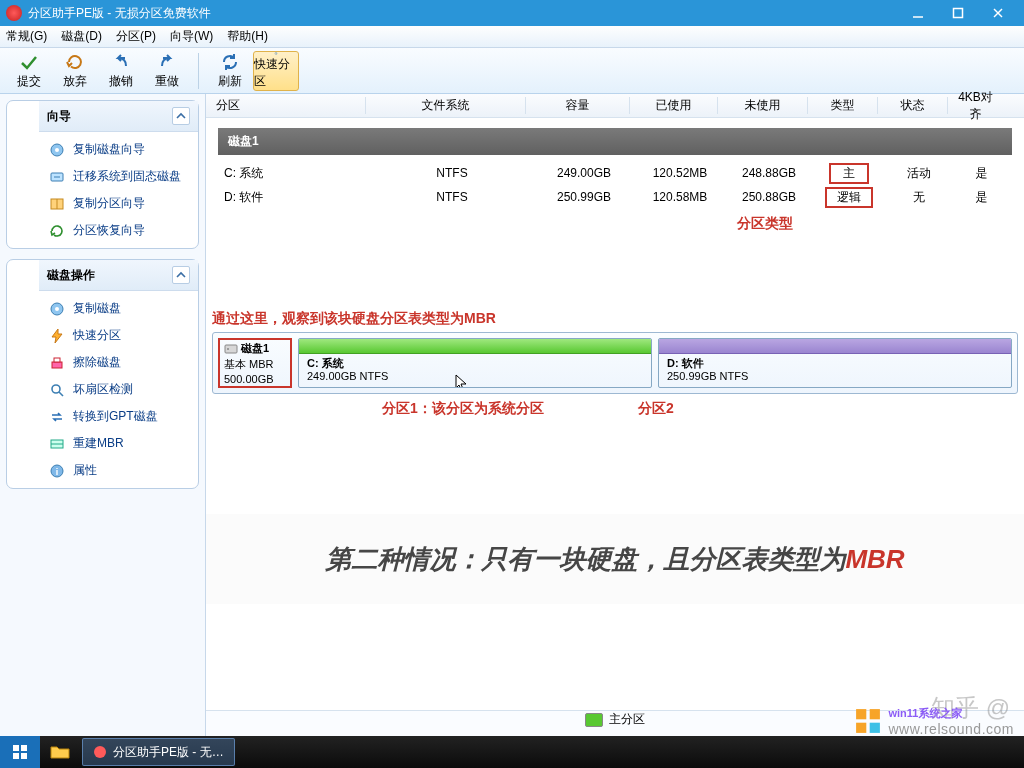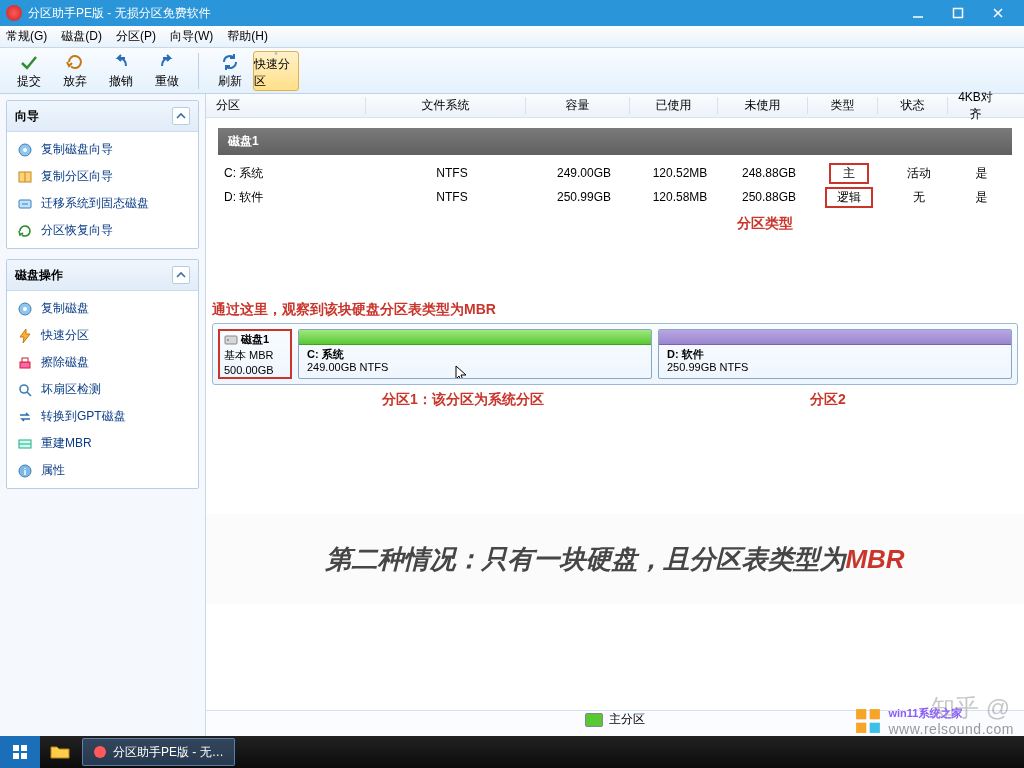--- a/index.html
+++ b/index.html
@@ -23,57 +23,57 @@
 .tool-btn { width: 46px; height: 40px; display: flex; flex-direction: column; align-items: center; justify-content: center; border: 1px solid transparent; border-radius: 3px; gap: 1px; }
 .tool-btn.hl { background: linear-gradient(#fff0c8,#ffe08a); border-color: #e0b24a; }
 .tool-sep { width: 1px; height: 36px; background: #bcd2e6; margin: 0 6px; }
 .tool-ico { width: 20px; height: 20px; }
 
 
 .main { display: flex; height: calc(100% - 26px - 22px - 46px - 32px); }
 
 
 .sidebar { width: 206px; background: #f5f9fe; border-right: 1px solid #c7d8ea; padding: 6px; overflow: auto; }
-.panel { border: 1px solid #b9cee5; background: #fff; margin-bottom: 10px; border-radius: 2px;}
+.panel { border: 1px solid #b9cee5; background: #fff; margin-bottom: 10px; border-radius: 7px; padding-left: 32px;}
 .panel-head { background: linear-gradient(#f0f6fd,#e0ecf8); border-bottom: 1px solid #cddced; padding: 6px 8px; font-weight: 700; display: flex; align-items: center; justify-content: space-between; }
 .chevbox { width: 18px; height: 18px; border: 1px solid #b7cde4; background: #fff; border-radius: 2px; display: flex; align-items: center; justify-content: center; }
 .panel-body { padding: 4px 4px; }
 .side-item { display: flex; align-items: center; gap: 8px; padding: 5px 6px; cursor: default; color: #0a3d86; }
 .side-ico { width: 16px; height: 16px; flex: 0 0 16px; }
 
 
 .content { flex: 1; display: flex; flex-direction: column; position: relative; }
 .grid-head { height: 24px; background: linear-gradient(#fbfcfe,#ecf2f9); border-bottom: 1px solid #d6e2ee; display: flex; align-items: center; font-size: 12px; }
 .gh { border-right: 1px solid #d6e2ee; padding: 0 6px; text-align: center; }
 .col-part{width:160px;text-align:left;padding-left:10px;} .col-fs{width:160px;} .col-cap{width:104px;} .col-used{width:88px;} .col-free{width:90px;} .col-type{width:70px;} .col-state{width:70px;} .col-4k{width:55px;border-right:none;}
 
 .disk-header { background: linear-gradient(#7a7a7a,#606060); color: #fff; padding: 5px 10px; font-weight: 700; margin: 10px 6px 6px 6px; }
 .grid-area { padding: 0 6px; }
 .row { display: flex; align-items: center; height: 24px; }
 .row .cell { text-align: center; }
 .type-hl { border: 2px solid #c9352b; padding: 0 10px; display:inline-block; min-width: 40px;}
-.annot { color: #c9352b; font-weight: 700; font-size: 14px; text-align: left; margin: 6px 0 8px 0; }
+.annot { color: #c9352b; font-weight: 700; font-size: 14px; text-align: left; margin: 6px 0 17px 0; }
 
 .annot-line { color: #c9352b; font-size: 14px; font-weight: 700; margin: 60px 0 4px 6px; }
 
 
 .diskmap-wrap { margin: 0 6px; border: 1px solid #9db8d2; background: linear-gradient(#fafdff,#eef5fd); padding: 5px; border-radius: 3px; display: flex; gap: 6px; height: 62px; }
 .disk-block { width: 74px; border: 2px solid #c9352b; padding: 3px 4px; display: flex; flex-direction: column; justify-content: center; font-size: 11px; position: relative; gap:1px;}
 .disk-block .hd-ico { position: relative; display:flex; align-items:center; gap:3px; font-weight:700;}
 .part-block { flex: 1; border: 1px solid #86a8c4; display: flex; flex-direction: column; border-radius:2px; overflow:hidden;}
 .part-bar { height: 16px; width: 100%; }
 .part-bar.green { background: linear-gradient(#9fe87f,#59c832); border-bottom:1px solid #42a023;}
 .part-bar.purple { background: linear-gradient(#b9a6e2,#9a85d0); border-bottom:1px solid #7862b5;}
 .part-info { padding: 3px 8px; font-size: 11px; line-height:1.25; position:relative;}
 .part-info b { font-weight: 700; }
 .cursor-arrow { position:absolute; left:156px; top:20px; }
 
 .under-annot { display:flex; margin:6px 6px 0 6px; }
 .under-annot .a1{ margin-left: 76px; width:350px; text-align:center; color:#c9352b; font-weight:700; font-size:14px;}
-.under-annot .a2{ flex:1; text-align:center; color:#c9352b; font-weight:700; font-size:14px;}
+.under-annot .a2{ flex:1; text-align:left; color:#c9352b; font-weight:700; font-size:14px;}
 
 
 .banner { position: absolute; left:0; right:0; top:420px; height: 90px; background: rgba(250,250,250,.72); display:flex; align-items:center; justify-content:center; font-size:26px; font-style: italic; font-weight:700; color:#464646;}
 .banner .red { color:#c9352b; }
 
 
 .legend { height: 26px; border-top: 1px solid #d6e2ee; display: flex; align-items: center; padding: 0 8px; gap: 28px; background:#fafcff;flex-direction:column;}
 .legend-item { display: flex; align-items: center; gap: 6px; }
 .sw { width: 18px; height: 14px; border: 1px solid #888; border-radius:2px;}
 .sw.green{background:#59c832;} .sw.blue{background:#4c5fe0;} .sw.white{background:#fff;}
@@ -187,31 +187,31 @@
       <div class="panel-body">
         <div class="side-item">
             <svg class="side-ico" viewBox="0 0 16 16">
               <circle cx="8" cy="8" r="6" fill="#8fc6f0" stroke="#3d7fb3"></circle>
               <circle cx="8" cy="8" r="2" fill="#fff"></circle>
             </svg>
             <span>复制磁盘向导</span>
           </div>
         <div class="side-item">
             <svg class="side-ico" viewBox="0 0 16 16">
+              <rect x="2" y="4" width="12" height="8" rx="1" fill="#bde3ff" stroke="#3d7fb3"></rect>
+              <path d="M5 8h6" stroke="#3d7fb3"></path>
+            </svg>
+            <span>迁移系统到固态磁盘</span>
+          </div>
+        <div class="side-item">
+            <svg class="side-ico" viewBox="0 0 16 16">
               <rect x="2" y="3" width="12" height="10" fill="#ffd27a" stroke="#c58a20"></rect>
               <line x1="8" y1="3" x2="8" y2="13" stroke="#c58a20"></line>
             </svg>
             <span>复制分区向导</span>
-          </div>
-        <div class="side-item">
-            <svg class="side-ico" viewBox="0 0 16 16">
-              <rect x="2" y="4" width="12" height="8" rx="1" fill="#bde3ff" stroke="#3d7fb3"></rect>
-              <path d="M5 8h6" stroke="#3d7fb3"></path>
-            </svg>
-            <span>迁移系统到固态磁盘</span>
           </div>
         <div class="side-item">
             <svg class="side-ico" viewBox="0 0 16 16">
               <path d="M3 8a5 5 0 1 1 2 4" fill="none" stroke="#2f8f2f" stroke-width="1.6"></path>
               <polyline points="2,8 3,12 6,10" fill="none" stroke="#2f8f2f" stroke-width="1.6"></polyline>
             </svg>
             <span>分区恢复向导</span>
           </div>
       </div>
     </div>

